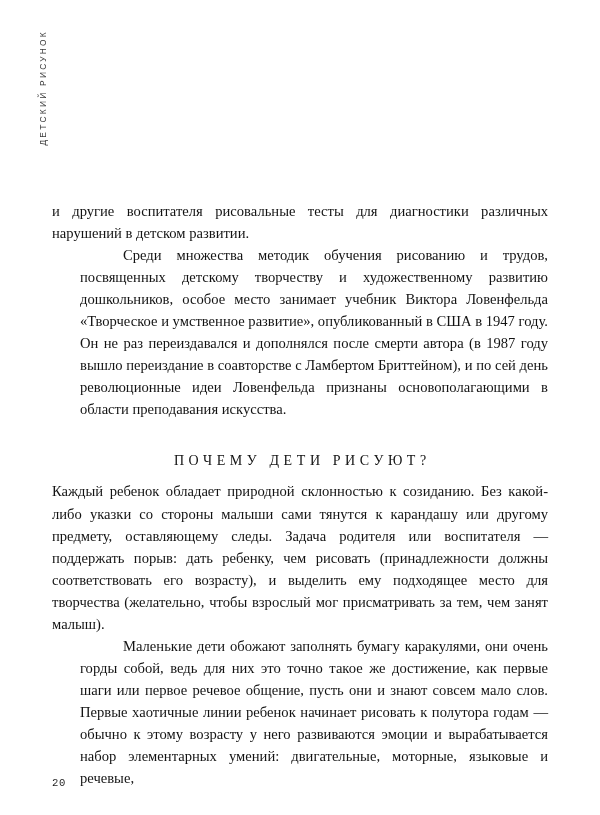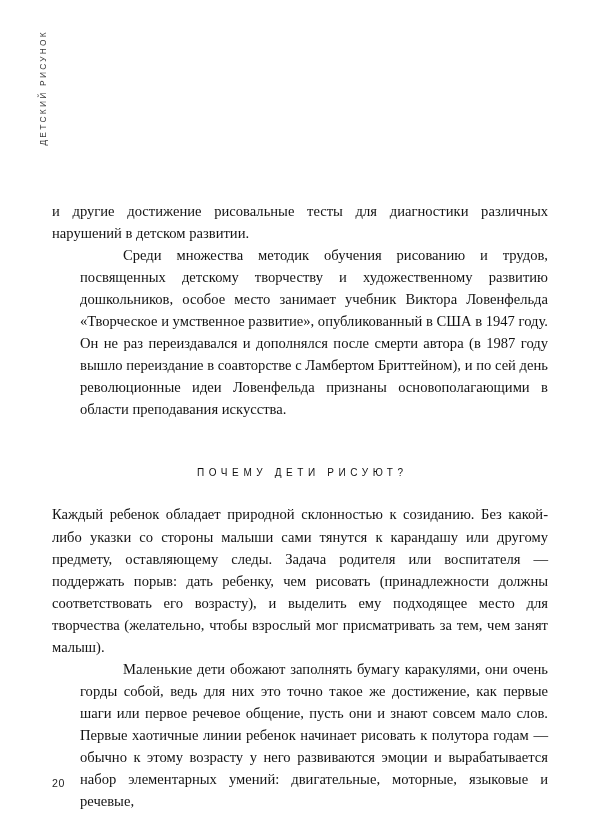--- a/index.html
+++ b/index.html
@@ -63,59 +63,59 @@
     text-align-last: left;
     hyphens: manual;
     color: #131313;
   }
   p.body-par.indent {
     text-indent: 43px;
     margin-left: 28px;
   }
 
   .section-heading {
-    margin: 18px;
+    margin: 4px;
     padding: 0;
     text-align: center;
-    font-family: Liberation Sans, sans-serif;
-    font-size: 10px;
+    font-family: Liberation Serif, serif;
+    font-size: 14px;
     font-weight: 400;
     letter-spacing: 4.6px;
     text-indent: 4.6px;
     color: #111111;
     text-transform: uppercase;
     white-space: nowrap;
   }
   .heading-spacer-above { height: 29px; }
   .heading-spacer-below { height: 7px; }
 
   
   .folio {
     position: absolute;
     left: 52px;
     top: 777px;
-    font-family: Liberation Sans, sans-serif;
+    font-family: Liberation Mono, monospace;
     font-size: 10.6px;
     font-weight: 400;
     letter-spacing: 0.6px;
     color: #1f1f1f;
   }
 </style>
 </head>
 <body>
 
 <div class="page">
 
   <div class="running-head-zone">
     <div class="running-head">ДЕТСКИЙ РИСУНОК</div>
   </div>
 
   <div class="text-column">
 
-    <p class="body-par">и другие достижение рисовальные тесты для диагностики различных нарушений в детском развитии.</p>
+    <p class="body-par">и другие воспитателя рисовальные тесты для диагностики различных нарушений в детском развитии.</p>
 
     <p class="body-par indent">Среди множества методик обучения рисованию и трудов, посвященных детскому творчеству и художественному развитию дошкольников, особое место занимает учебник Виктора Ловенфельда «Творческое и умственное развитие», опубликованный в США в 1947 году. Он не раз переиздавался и дополнялся после смерти автора (в 1987 году вышло переиздание в соавторстве с Ламбертом Бриттейном), и по сей день революционные идеи Ловенфельда признаны основополагающими в области преподавания искусства.</p>
 
     <div class="heading-spacer-above"></div>
 
     <h2 class="section-heading">ПОЧЕМУ ДЕТИ РИСУЮТ?</h2>
 
     <div class="heading-spacer-below"></div>
 
     <p class="body-par">Каждый ребенок обладает природной склонностью к созиданию. Без какой-либо указки со стороны малыши сами тянутся к карандашу или другому предмету, оставляющему следы. Задача родителя или воспитателя — поддержать порыв: дать ребенку, чем рисовать (принадлежности должны соответствовать его возрасту), и выделить ему подходящее место для творчества (желательно, чтобы взрослый мог присматривать за тем, чем занят малыш).</p>

